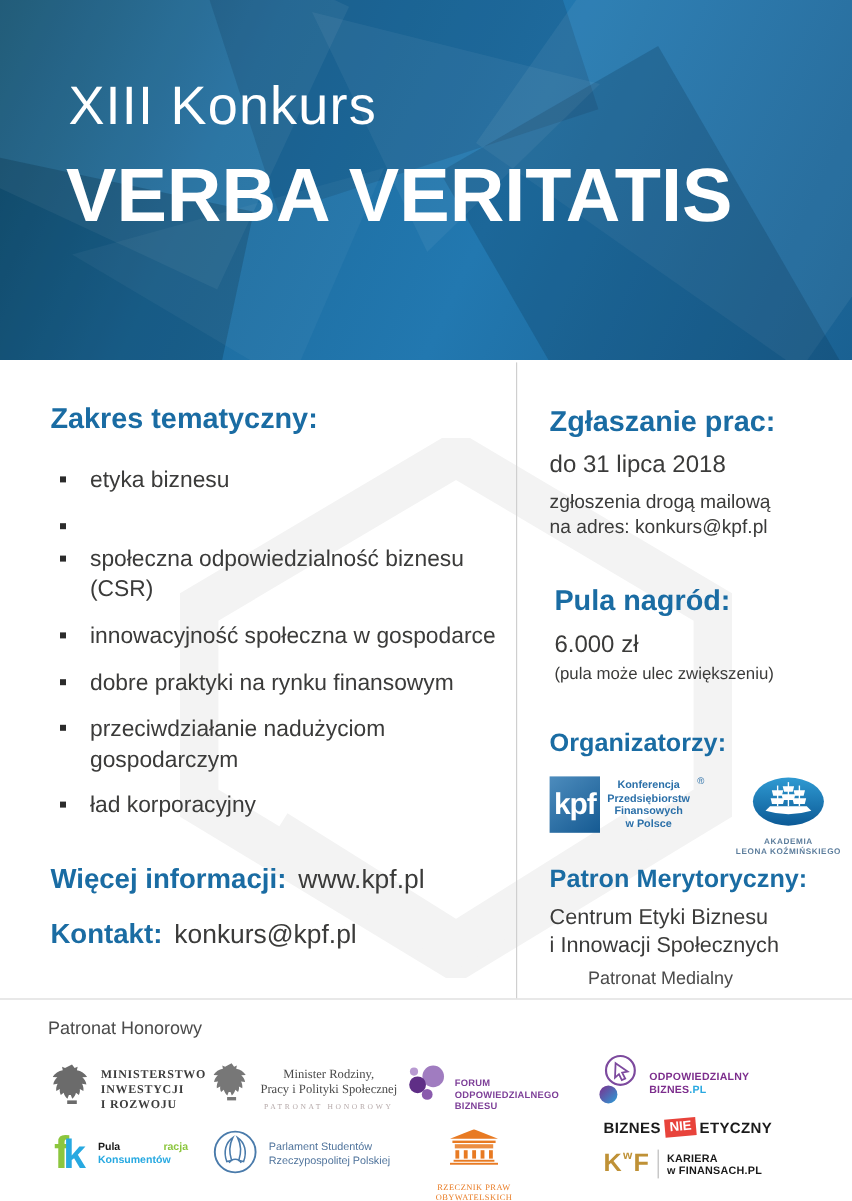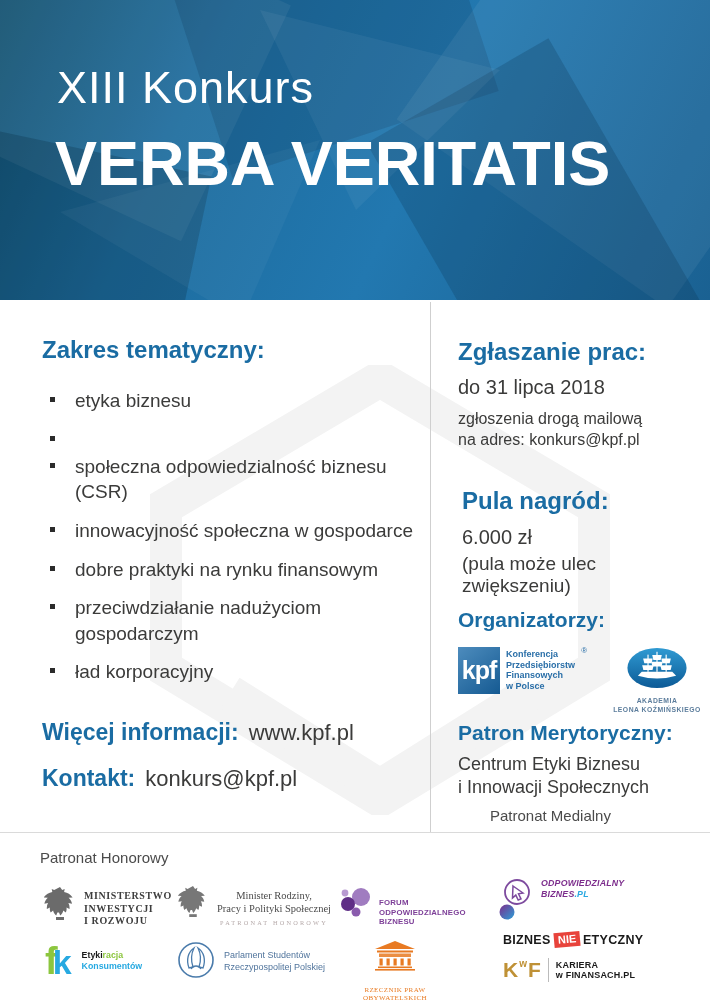--- a/index.html
+++ b/index.html
@@ -46,28 +46,28 @@
   .info-value { font-size:22px; margin-left:10px; }
 
   
   .submission { position:absolute; left:458px; top:338px; width:240px; }
   .submission-heading { font-size:24px; }
   .submission-deadline { font-size:20px; margin-top:10px; }
   .submission-note { font-size:16px; margin-top:9px; line-height:1.32; }
   .prize { position:absolute; left:462px; top:487px; width:240px; }
   .prize-heading { font-size:24px; }
   .prize-amount { font-size:20px; margin-top:11px; }
-  .prize-note { font-size:19px; margin-top:4px; }
+  .prize-note { font-size:14px; margin-top:4px; }
   .organizers { position:absolute; left:458px; top:608px; width:250px; }
   .organizers-heading { font-size:21px; }
   .org-logos { display:flex; align-items:flex-start; margin-top:15px; }
   .kpf-logo { display:flex; }
   .kpf-square { width:42px; height:47px; background:linear-gradient(140deg,#4d8cbd,#155a92); color:#fff;
     font-size:25px; font-weight:700; display:flex; align-items:center; justify-content:center; letter-spacing:-1px; }
-  .kpf-text { font-size:9px; font-weight:700; color:#2a6fa8; line-height:10.5px; margin-left:6px; margin-top:2px; position:relative; padding-right:10px; }
+  .kpf-text { font-size:9px; font-weight:700; color:#2a6fa8; line-height:10.5px; margin-left:6px; margin-top:2px; position:relative; padding-right:10px;text-align:center; }
   .kpf-reg { position:absolute; right:-2px; top:-3px; font-size:8px; font-weight:400; }
   .alk-logo { margin-left:26px; text-align:center; width:92px; }
   .alk-caption { font-size:6.8px; color:#5c7d9c; letter-spacing:0.5px; line-height:8.5px; margin-top:4px; font-weight:700; }
   .patron { position:absolute; left:458px; top:721px; width:240px; }
   .patron-heading { font-size:21px; }
   .patron-text { font-size:18px; margin-top:8px; line-height:1.25; }
 
   
   .footer-label { position:absolute; font-size:15px; color:#4b4b4b; }
   .fl-honorary { left:40px; top:849px; }
@@ -80,27 +80,27 @@
   .mrpips-body { margin-left:4px; width:124px; text-align:center; }
   .mrpips-text { font-family:"Liberation Serif", serif; font-size:10.5px; color:#4a4a4a; line-height:13px; margin-top:5px; }
   .mrpips-sub { font-family:"Liberation Serif", serif; font-size:6.3px; color:#b5a9a9; letter-spacing:2.2px; margin-top:4px; }
   .fob { left:340px; top:884px; }
   .fob-text { font-size:7.8px; font-weight:700; color:#7d3f98; line-height:9.5px; margin-left:5px; margin-top:14px; letter-spacing:0.2px; }
   .fk { left:45px; top:944px; }
   .fk-abbr { display:flex; align-items:flex-start; }
   .fk-f { font-size:38px; font-weight:800; color:#8cc63e; line-height:34px; }
   .fk-k { font-size:34px; font-weight:800; color:#27a9e1; line-height:36px; margin-left:-5px; }
   .fk-text { font-size:8.8px; font-weight:700; line-height:11px; margin-left:10px; margin-top:6px; }
-  .fk-part1 { color:#1a1a1a; } .fk-part2 { color:#8cc63e; } .fk-line2 { color:#27a9e1; }
+  .fk-part1 { color:#1a1a1a; } .fk-part2 { color:#8cc63e;padding-left:36px; } .fk-line2 { color:#27a9e1; }
   .psrp { left:176px; top:940px; }
   .psrp-text { font-size:9px; color:#50749c; line-height:11.5px; margin-left:8px; margin-top:10px; }
   .rpo { left:335px; top:941px; display:block; width:120px; text-align:center; }
   .rpo-caption { font-family:"Liberation Serif", serif; font-size:7px; color:#e87a22; letter-spacing:0.4px; margin-top:15px;text-align:center; }
   .odb { left:498px; top:878px; }
-  .odb-text { font-size:8.8px; font-weight:800; color:#7d2e8d; line-height:11px; margin-left:7px; letter-spacing:0.2px;font-style:italic; }
+  .odb-text { font-size:8.8px; font-weight:800; color:#7d2e8d; line-height:11px; margin-left:7px; margin-top:14px; letter-spacing:0.2px; }
   .odb-pl { color:#29a8e0; }
   .bne { left:503px; top:932px; display:flex; align-items:center; }
   .bne-part { font-size:12.5px; font-weight:800; color:#1a1a1a; letter-spacing:0.3px; }
   .bne-nie { background:#e8433b; color:#ffffff; font-size:11px; font-weight:800; padding:1px 4px 2px; margin:0 3px; transform:rotate(-5deg); }
   .kwf { left:503px; top:958px; display:flex; align-items:center; }
   .kwf-k,.kwf-f { font-size:21px; font-weight:800; color:#bf9136; line-height:22px; }
   .kwf-w { font-size:10px; font-weight:700; color:#bf9136; margin:0 1px; align-self:flex-start; }
   .kwf-bar { width:1px; height:24px; background:#bbbbbb; margin:0 7px; }
   .kwf-text { font-size:9px; font-weight:700; color:#1a1a1a; line-height:10.5px; letter-spacing:0.2px; }
 </style>
@@ -263,21 +263,21 @@
 ODPOWIEDZIALNEGO
 BIZNESU</div>
   </div>
 
   <div class="logo fk">
     <div class="fk-abbr">
       <span class="fk-f">f</span>
       <span class="fk-k">k</span>
     </div>
     <div class="fk-text">
-      <div><span class="fk-part1">Etyki</span><span class="fk-part2">racja</span></div>
+      <div><span class="fk-part1">Pula</span><span class="fk-part2">racja</span></div>
       <div class="fk-line2">Konsumentów</div>
     </div>
   </div>
 
   <div class="logo psrp">
     <svg width="40" height="40" viewBox="0 0 40 40">
       <circle cx="20" cy="20" r="17" fill="none" stroke="#4a7bab" stroke-width="1.6"></circle>
       <path d="M13 28 C10 20 12 12 18 8 C15 14 15 21 17 27 Z" fill="none" stroke="#4a7bab" stroke-width="1.3"></path>
       <path d="M27 28 C30 20 28 12 22 8 C25 14 25 21 23 27 Z" fill="none" stroke="#4a7bab" stroke-width="1.3"></path>
       <path d="M15 29 C17 25 23 25 25 29" fill="none" stroke="#4a7bab" stroke-width="1.3"></path>

